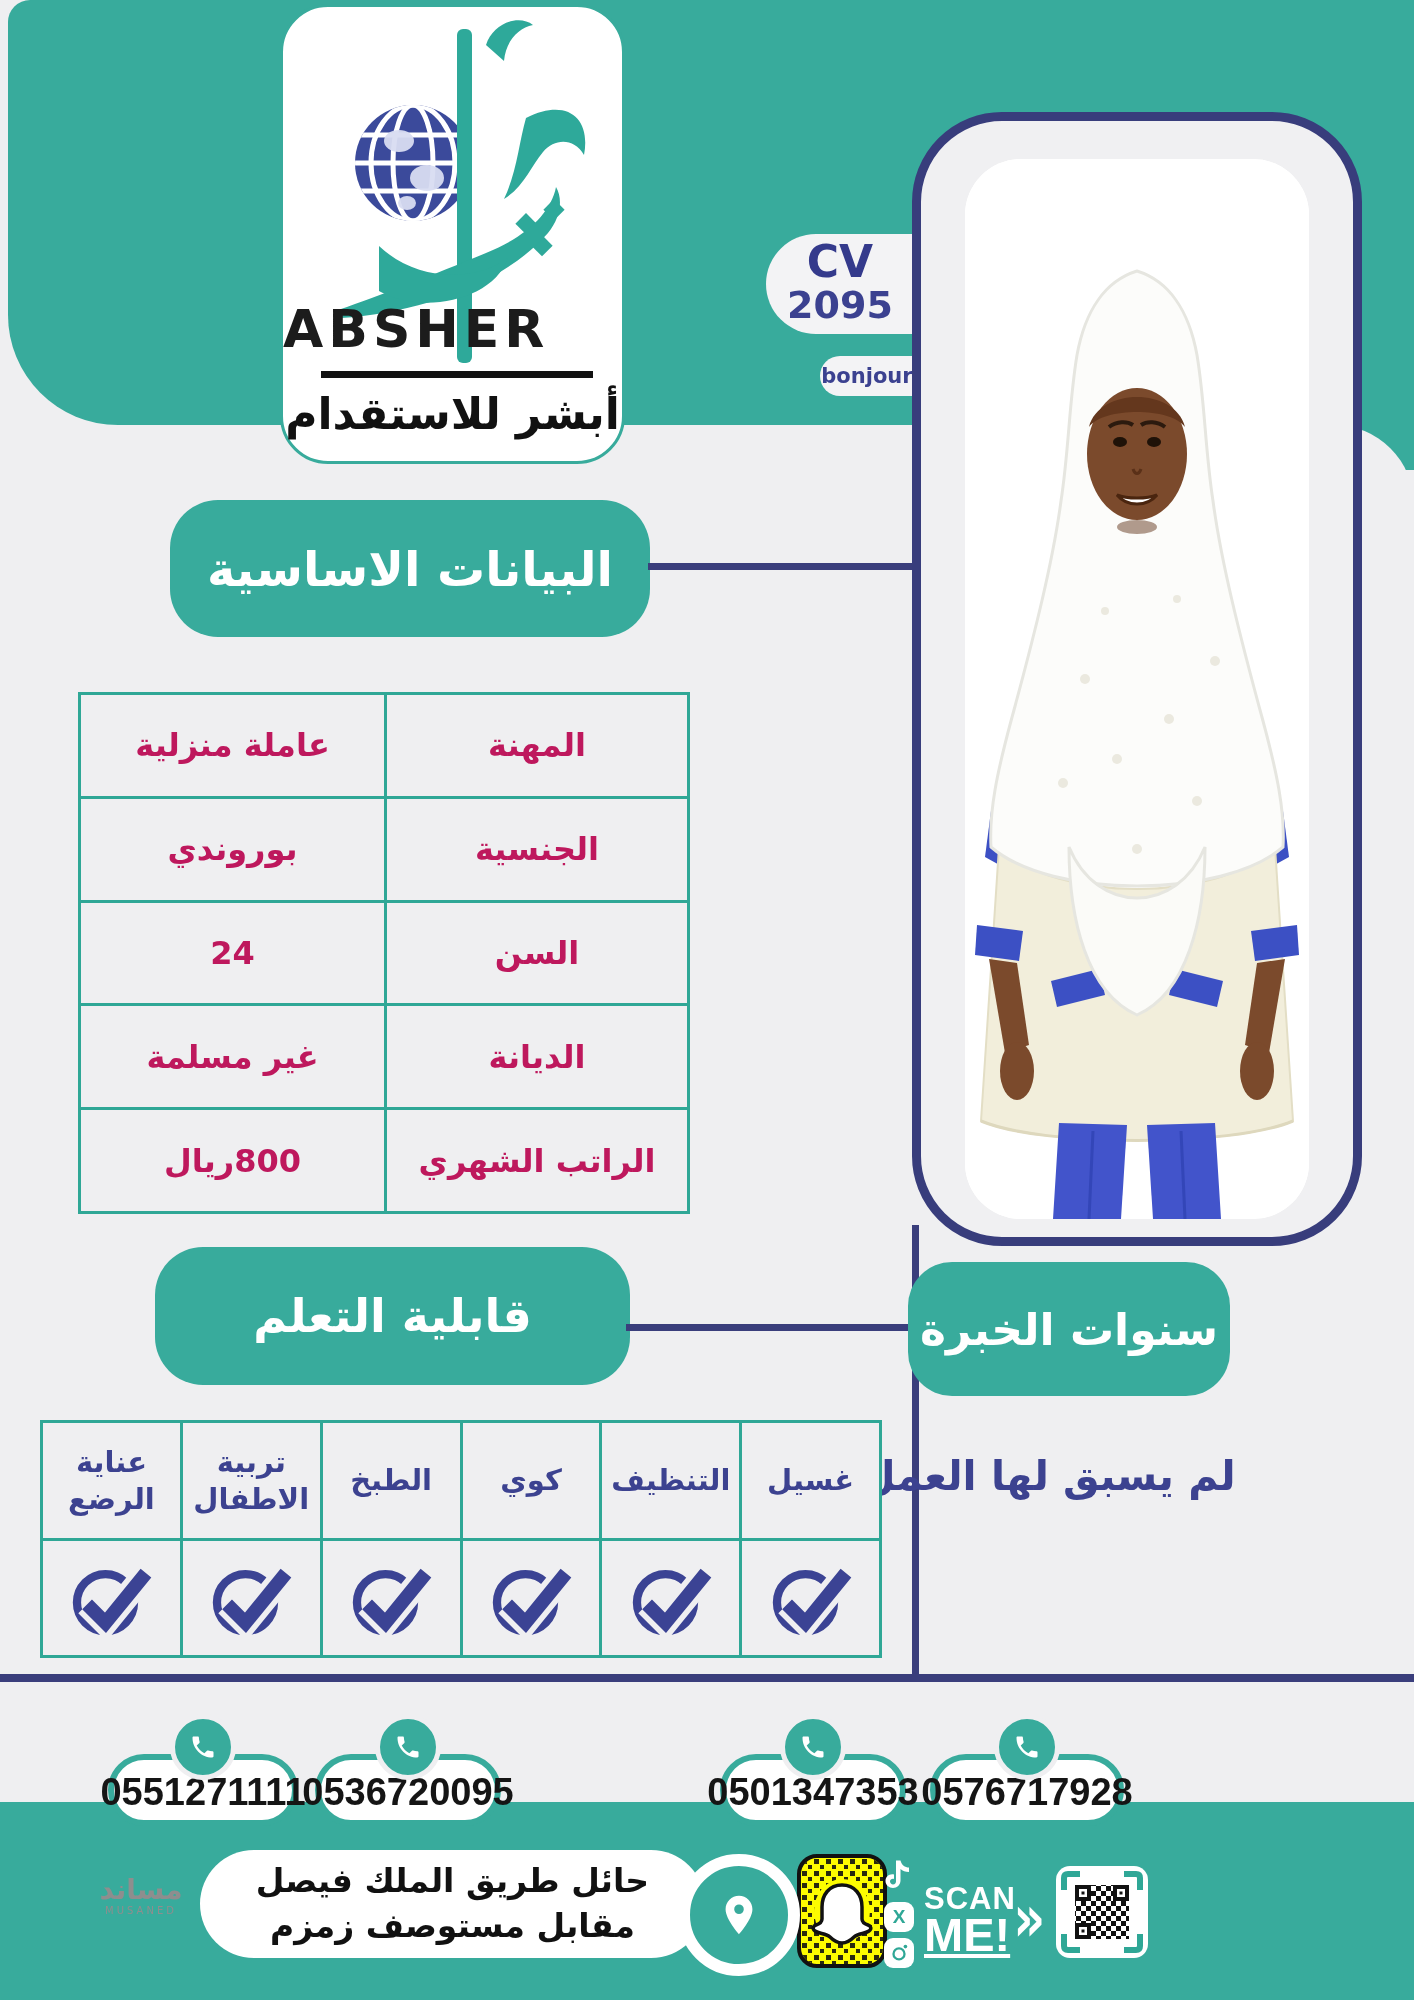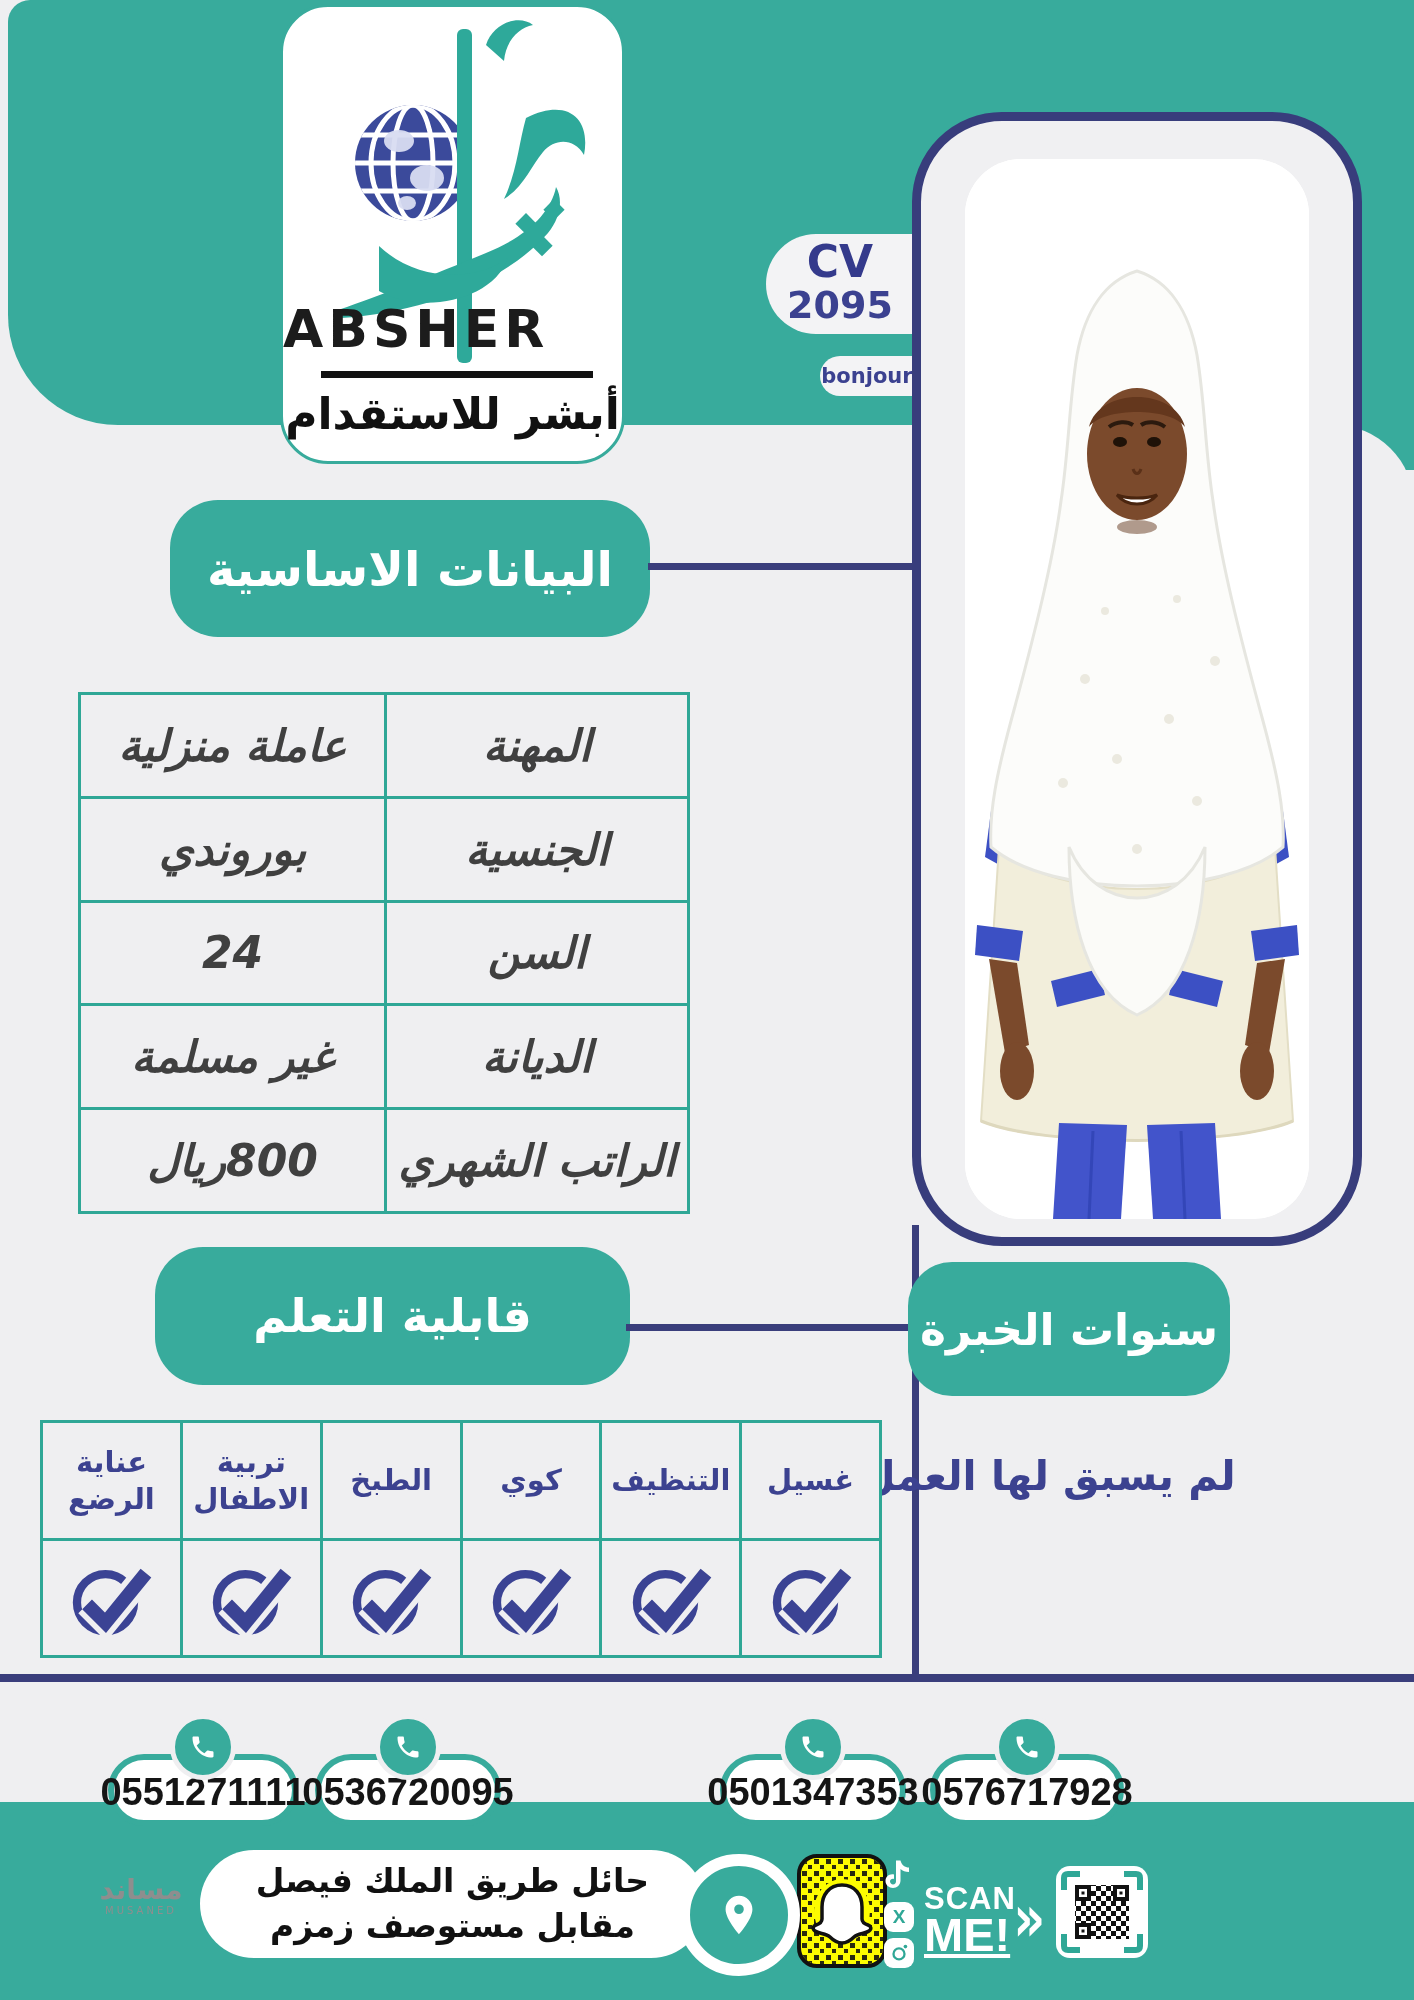--- a/index.html
+++ b/index.html
@@ -48,21 +48,21 @@
   .nline{background:#3a3e7c;}
   .line-h1{left:648px;top:563px;width:264px;height:7px;}
   .line-h2{left:626px;top:1324px;width:292px;height:7px;}
   .line-v1{left:912px;top:1225px;width:7px;height:456px;}
   .divider{left:0;top:1674px;width:1414px;height:8px;}
   
   .basic-table{left:78px;top:692px;width:612px;height:522px;background:#2fa796;
                padding:3px;box-sizing:border-box;display:grid;direction:rtl;
                grid-template-columns:300px 1fr;grid-auto-rows:1fr;gap:3px;}
   .basic-table .cell{background:#efeff1;display:flex;align-items:center;justify-content:center;
-               font-size:44px;font-weight:700;color:#404040;font-style:italic;}
+               font-size:32px;font-weight:700;color:#be185d;}
   
   .skills-table{left:40px;top:1420px;width:842px;height:238px;background:#2fa796;
                padding:3px;box-sizing:border-box;display:grid;direction:rtl;
                grid-template-columns:repeat(6,1fr);grid-template-rows:115px 1fr;gap:3px;}
   .skills-table .cell{background:#efeff1;display:flex;align-items:center;justify-content:center;
                text-align:center;font-size:29px;font-weight:700;color:#3c4290;line-height:1.25;
                padding:2px;}
   
   .phone-unit{top:1714px;height:114px;}
   .phone-circle{position:absolute;top:0;width:56px;height:56px;border-radius:50%;

